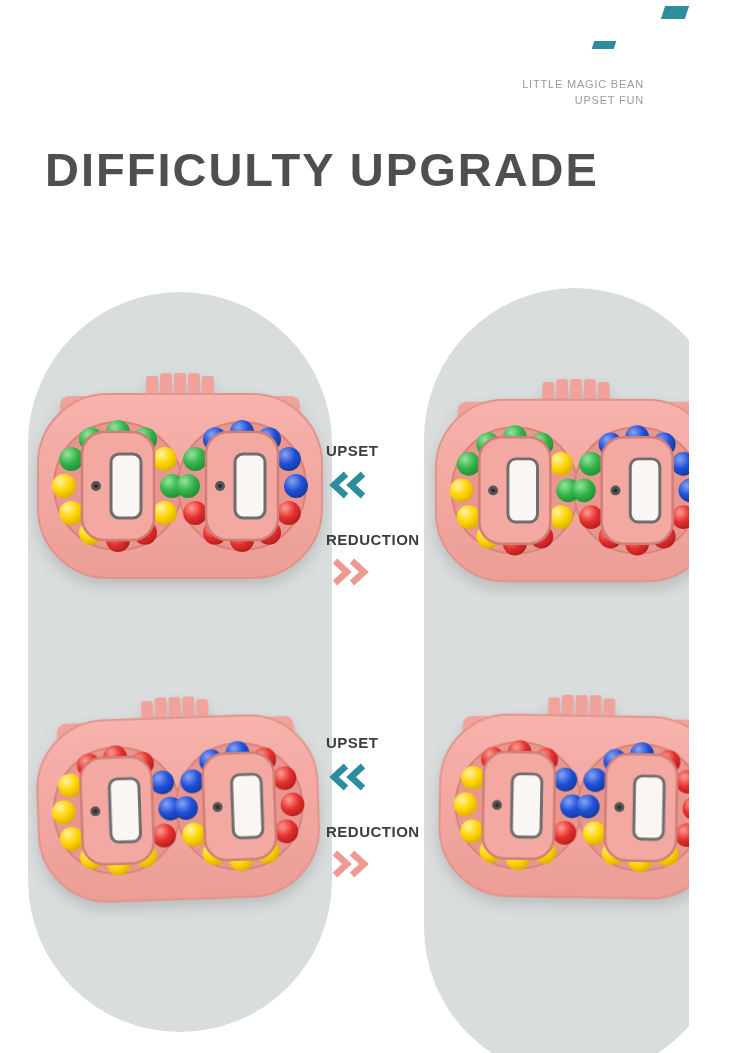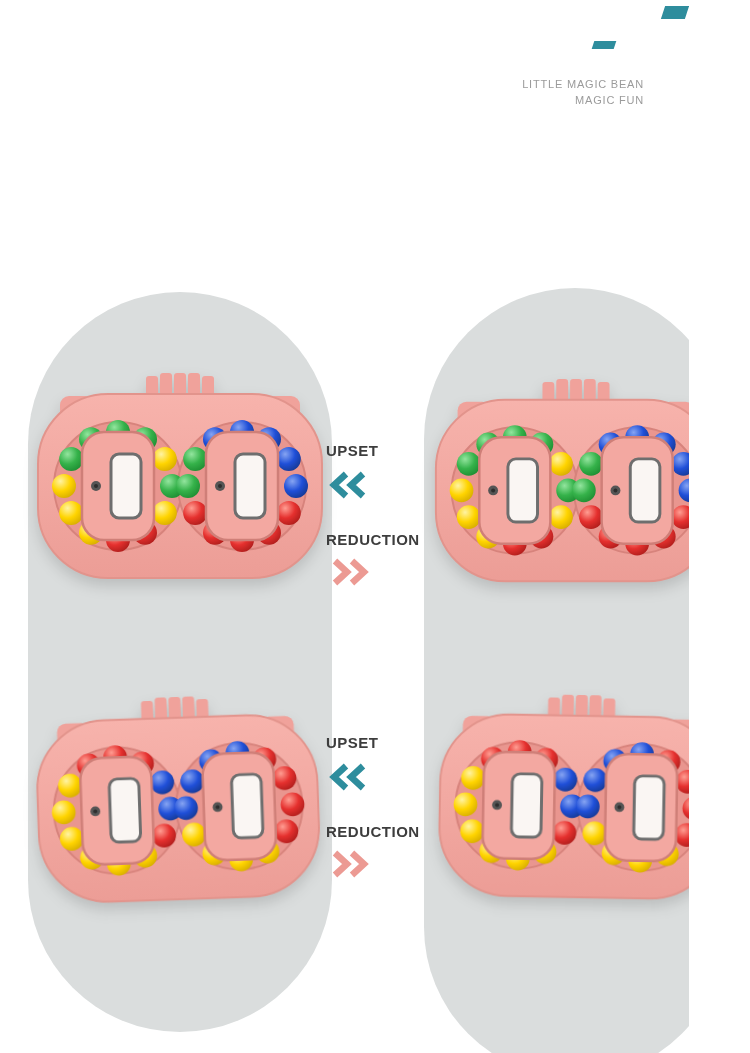--- a/index.html
+++ b/index.html
@@ -171,23 +171,24 @@
           <circle cx="190" cy="120" r="2" fill="#2e2e2e"></circle>
       </symbol>
     </defs>
   </svg>
 
   <div class="corner-dash dash-1"></div>
   <div class="corner-dash dash-2"></div>
 
   <div class="tagline">
     <div>LITTLE MAGIC BEAN</div>
-    <div>MAGIC FUN</div>
-  </div>
-
+    <div>UPSET FUN</div>
+  </div>
+
+  <h1 class="heading">DIFFICULTY UPGRADE</h1>
 
   <div class="capsule capsule-left"></div>
   <div class="capsule capsule-right"></div>
 
   <div class="toy toy1">
     <svg width="300" height="230" viewBox="0 0 300 230">
         <use href="#toyA"></use>
       </svg>
   </div>
   <div class="toy toy2">

